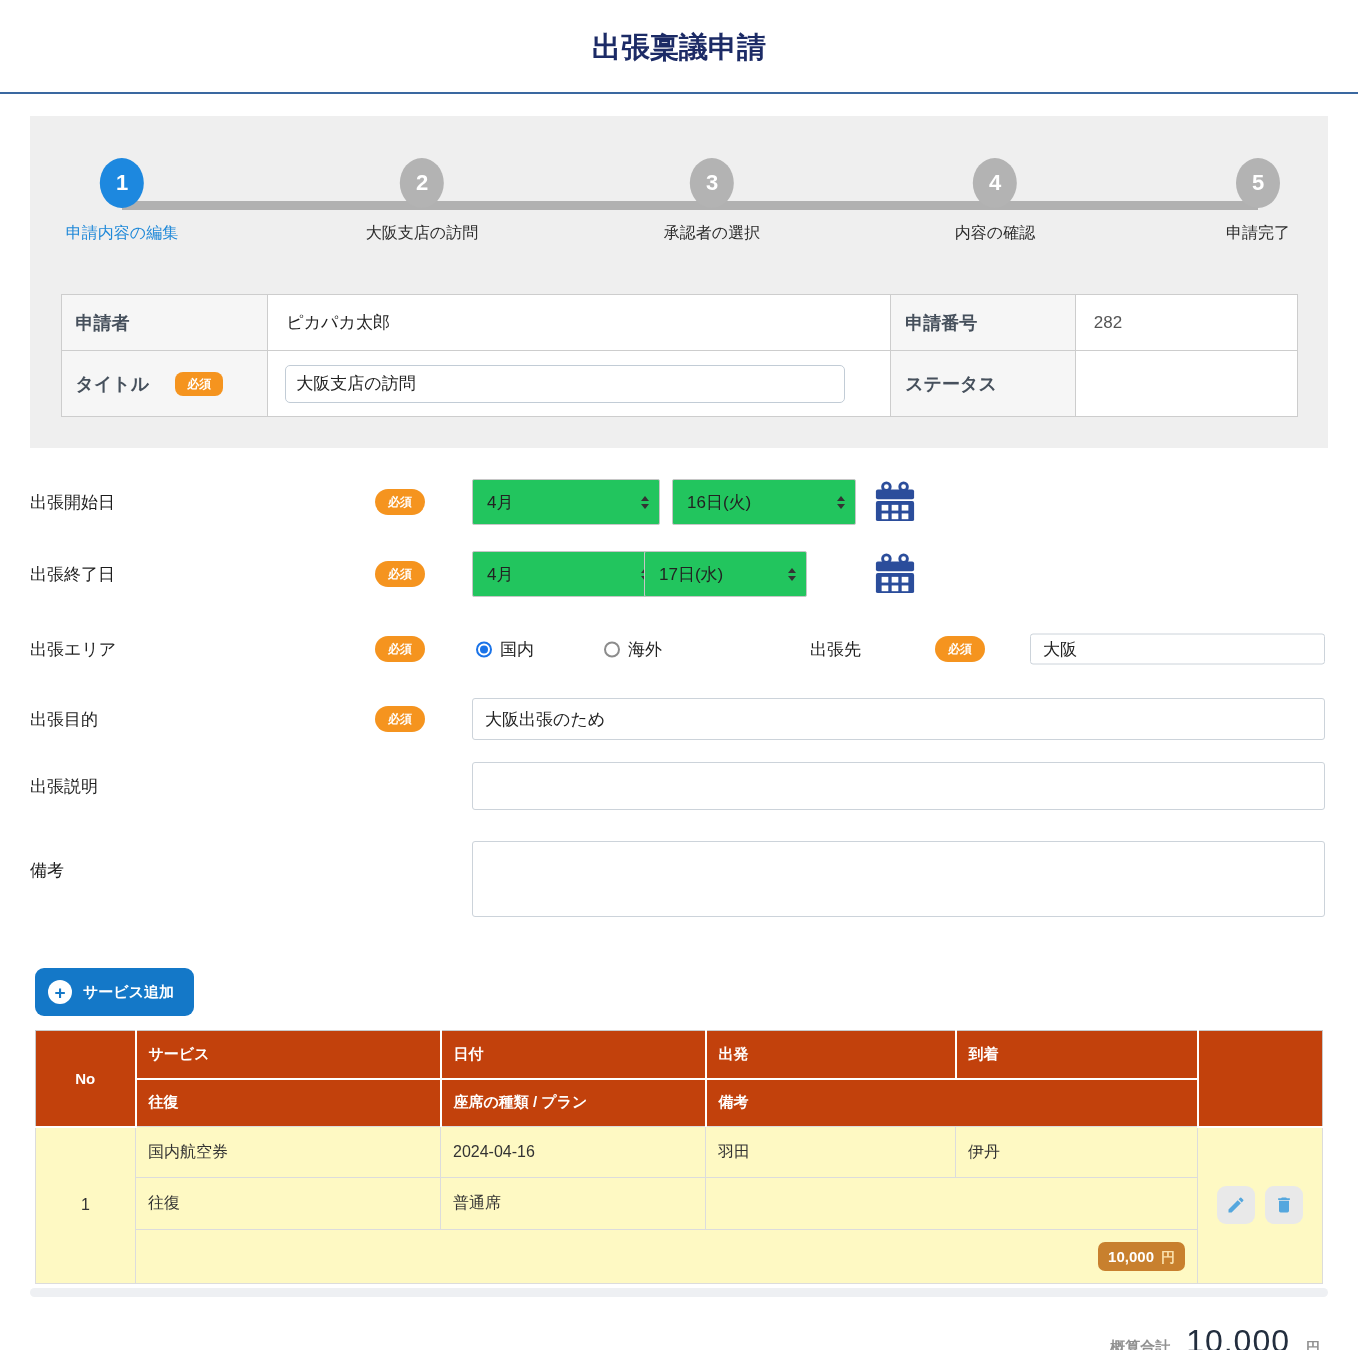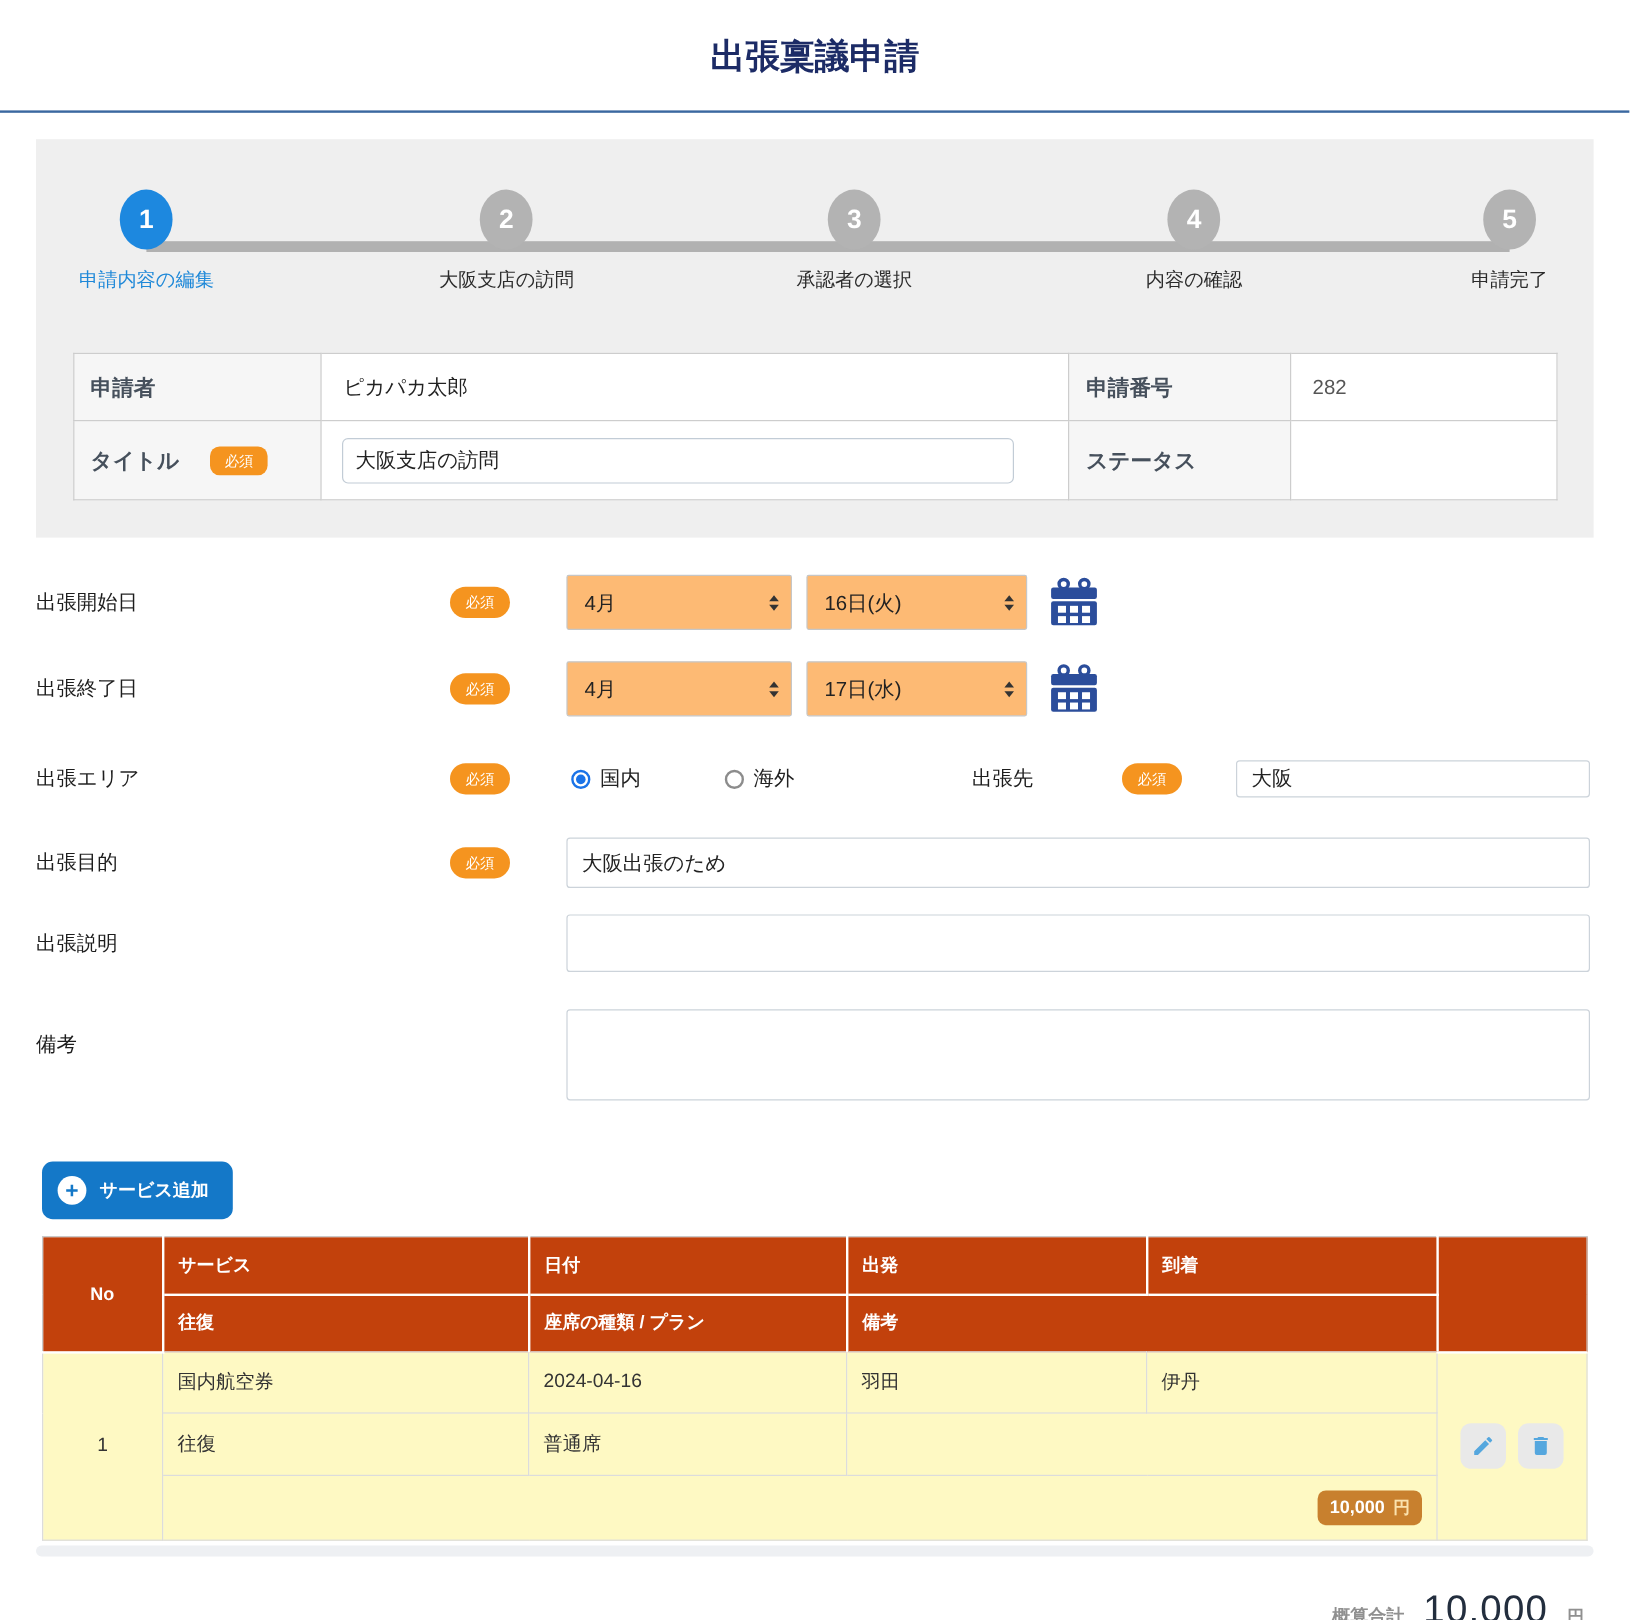--- a/index.html
+++ b/index.html
@@ -28,37 +28,37 @@
 
   .app-table { width: 1237px; margin: 28px auto 0; border-collapse: collapse; background: #fff; }
   .app-table td { border: 1px solid #cdcdcd; }
   .app-table .lbl { background: #f6f6f6; color: #46505c; font-weight: bold; font-size: 18px; padding: 0 0 0 14px; }
   .app-table tr.r1 td { height: 56px; }
   .app-table tr.r2 td { height: 66px; }
   .cell-val { font-size: 17px; color: #222; padding-left: 18px; }
   .num-val  { font-size: 17px; color: #555; padding-left: 18px; }
   .lbl-flex { display: flex; align-items: center; }
   .req {
-    display: inline-block; background: #f5941f; color: #fff; font-size: 12px; font-weight: normal;
+    display: inline-block; background: #f5941f; color: #fff; font-size: 12px; font-weight: bold;
     padding: 6px 12px; border-radius: 8px; line-height: 1; white-space: nowrap;
   }
   .req.pill { border-radius: 14px; padding: 7px 13px; }
   .title-input {
     width: 560px; height: 38px; border: 1px solid #c2ccd6; border-radius: 5px;
     font-size: 17px; padding: 0 10px; margin-left: 16px; font-family: inherit; color: #222;
   }
   .lbl .req { margin-left: 26px; }
 
   
   .form-section { position: relative; height: 438px; margin: 31px 30px 0; }
   .frow { position: absolute; left: 0; right: 0; }
   .frow > .pos { position: absolute; top: 50%; transform: translateY(-50%); }
   .flabel { font-size: 17px; color: #1d1d1d; white-space: nowrap; }
   .sel {
-    border: 1px solid #c6c6c6; border-radius: 2px; background: #fdba74; height: 46px;
+    border: 1px solid #c6c6c6; border-radius: 2px; background: #22c55e; height: 46px;
     display: flex; align-items: center; justify-content: space-between;
     padding: 0 10px 0 14px; font-size: 17px; cursor: pointer;
   }
   .arrows { display: flex; flex-direction: column; gap: 3px; align-items: center; }
   .arrows i { width: 0; height: 0; border-left: 4px solid transparent; border-right: 4px solid transparent; display: block; }
   .arrows .up { border-bottom: 5px solid #333; }
   .arrows .down { border-top: 5px solid #333; }
   .cal-btn { border: none; background: none; padding: 0; cursor: pointer; line-height: 0; }
   .txt-input {
     border: 1px solid #ccd3da; border-radius: 3px; font-size: 17px; padding: 0 12px;
@@ -217,21 +217,21 @@
   <div class="frow" style="top:72px;height:46px;">
     <span class="pos flabel" style="left:0">出張終了日</span>
     <span class="pos req pill" style="left:345px">必須</span>
     <div class="pos sel" style="left:442px;width:188px">
       <span>4月</span>
       <span class="arrows">
           <i class="up"></i>
           <i class="down"></i>
         </span>
     </div>
-    <div class="pos sel" style="left:642px;width:184px">
+    <div class="pos sel" style="left:614px;width:163px">
       <span>17日(水)</span>
       <span class="arrows">
           <i class="up"></i>
           <i class="down"></i>
         </span>
     </div>
     <button class="pos cal-btn" style="left:844px">
       <svg width="42" height="44" viewBox="0 0 44 46">
         <circle cx="13" cy="7" r="4" fill="none" stroke="#2b4d9b" stroke-width="3"></circle>
         <circle cx="31" cy="7" r="4" fill="none" stroke="#2b4d9b" stroke-width="3"></circle>

